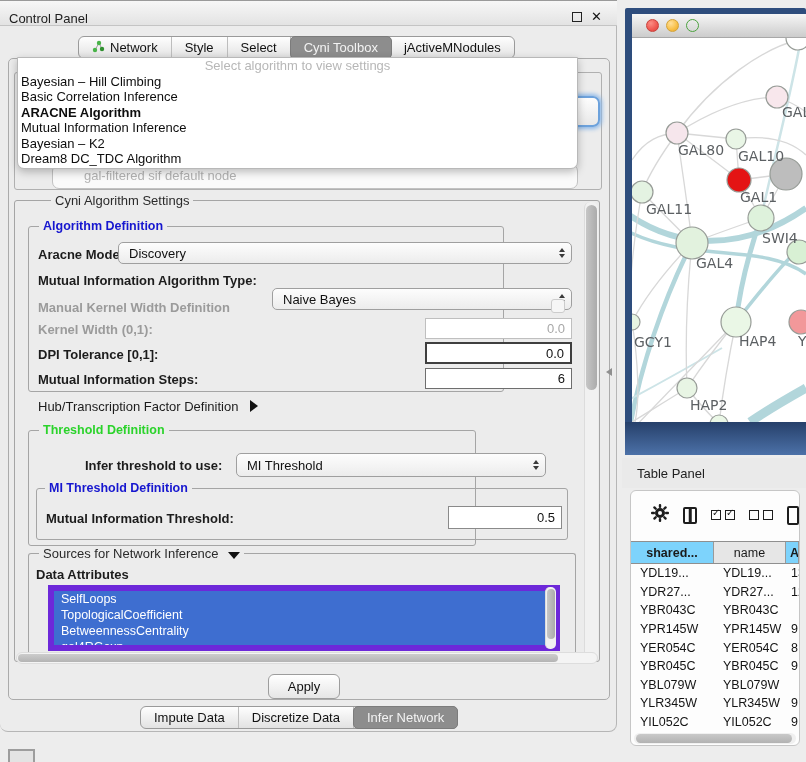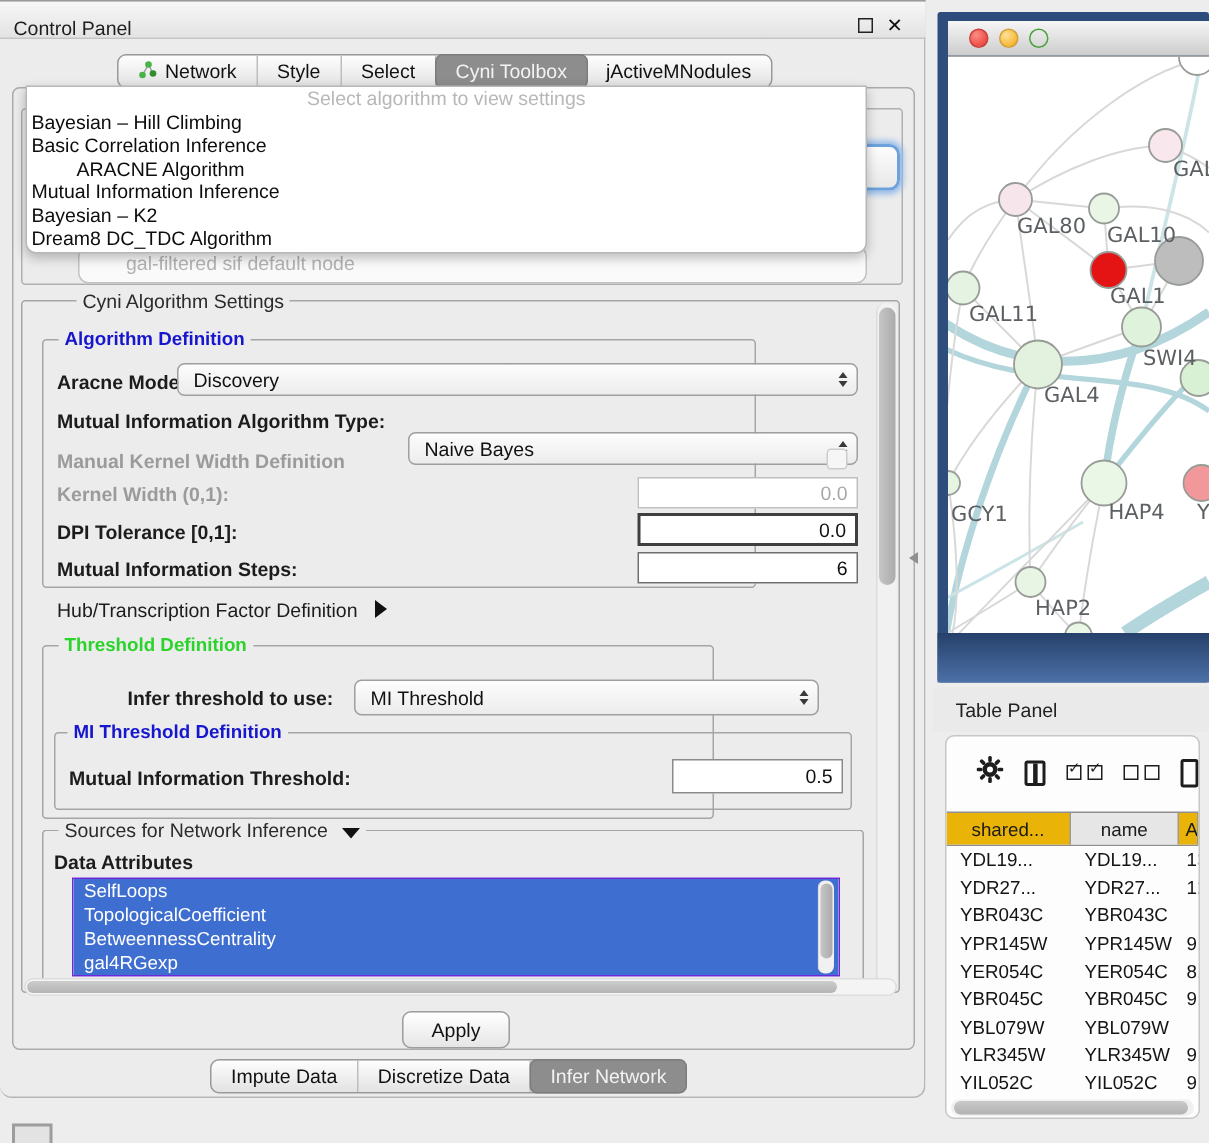--- a/index.html
+++ b/index.html
@@ -22,40 +22,40 @@
   .main-panel{left:8px;top:58px;width:602px;height:642px;border:1px solid #ababab;border-radius:5px;background:#ececec;box-sizing:border-box;}
   
   .under-group{left:14px;top:72px;width:588px;height:118px;border:1px solid #b0b0b0;border-radius:3px;box-sizing:border-box;}
   .focused-combo{left:558px;top:96px;width:42px;height:31px;border:2px solid #6da2dc;border-radius:7px;box-shadow:0 0 4px 2px #8db8e8;background:linear-gradient(#fdfdfd,#e8e8e8);box-sizing:border-box;}
   .ghost-combo{left:52px;top:164px;width:526px;height:25px;border:1px solid #c2c2c2;border-radius:7px;background:#fafafa;box-sizing:border-box;}
   .ghost-combo-label{left:84px;top:168px;font-size:13px;color:#b3b3b3;}
   
   .popup{left:17px;top:57px;width:561px;height:112px;background:#ffffff;border:1px solid #b8b8b8;border-radius:0 0 7px 7px;box-shadow:0 3px 8px rgba(0,0,0,0.25);z-index:40;box-sizing:border-box;overflow:hidden;}
   .popup-prompt{text-align:center;font-size:13px;color:#b7b7b7;height:16px;line-height:16px;}
   .algo-item{font-size:13px;color:#0d0d0d;height:15.4px;line-height:15.4px;padding-left:3px;}
-  .algo-item.bold{font-weight:normal;margin-left:30px;}
+  .algo-item.bold{font-weight:bold;}
   
   .groupbox{border:1px solid #a5a5a5;border-radius:3px;box-sizing:border-box;}
   .group-title{position:absolute;top:-8px;background:#ececec;padding:0 4px;font-size:12.5px;font-weight:bold;}
   .t-dark{color:#2b2b2b;font-weight:normal;font-size:13px;}
   .t-blue{color:#1616cf;}
   .t-green{color:#2bd32b;}
   .lbl{font-size:13px;font-weight:bold;color:#1c1c1c;}
   .lbl-dis{font-size:13px;font-weight:bold;color:#9b9b9b;}
   .combo{background:linear-gradient(#fdfdfd,#ececec);border:1px solid #9f9f9f;border-radius:5px;box-sizing:border-box;display:flex;align-items:center;font-size:13px;color:#111;padding-left:10px;}
   .stepper{position:absolute;right:6px;top:50%;transform:translateY(-50%);display:flex;flex-direction:column;gap:2px;}
   .stepper i{display:block;width:0;height:0;border-left:3.5px solid transparent;border-right:3.5px solid transparent;}
   .stepper .up{border-bottom:4.5px solid #3a3a3a;}
   .stepper .dn{border-top:4.5px solid #3a3a3a;}
   .field{background:#ffffff;box-sizing:border-box;font-size:13px;color:#111;text-align:right;padding:0 6px;display:flex;align-items:center;justify-content:flex-end;}
   .checkbox{width:14px;height:14px;border:1.5px solid #cccccc;border-radius:3px;background:#f6f6f6;box-sizing:border-box;}
   .disclose{display:inline-block;width:0;height:0;}
   .disclose.right{border-top:6px solid transparent;border-bottom:6px solid transparent;border-left:8px solid #111;}
   .disclose.down{border-left:6px solid transparent;border-right:6px solid transparent;border-top:8px solid #111;}
-  .attr-list{background:#ffffff;border:1px solid #6d28d9;box-sizing:border-box;overflow:hidden;}
+  .attr-list{background:#ffffff;border:6px solid #6d28d9;box-sizing:border-box;overflow:hidden;}
   .attr-item{color:#ffffff;font-size:12.5px;height:16px;line-height:16px;padding-left:7px;}
   .vscroll-track{background:#f1f1f1;border-left:1px solid #dcdcdc;box-sizing:border-box;border-radius:6px;}
   .vscroll-thumb{background:linear-gradient(90deg,#c6c6c6,#ababab);border-radius:6px;}
   .hscroll-track{background:#f4f4f4;border:1px solid #dddddd;border-radius:7px;box-sizing:border-box;}
   .hscroll-thumb{background:linear-gradient(#cccccc,#b4b4b4);border-radius:6px;}
   .apply-btn{left:268px;top:674px;width:70px;height:23px;background:linear-gradient(#ffffff,#e6e6e6);border:1px solid #9d9d9d;border-radius:6px;font-size:13px;color:#111;display:flex;align-items:center;justify-content:center;}
   .splitter-arrow{left:606px;top:368px;width:0;height:0;border-top:4px solid transparent;border-bottom:4px solid transparent;border-right:6px solid #8f8f8f;}
   
   .net-window{left:625px;top:8px;width:181px;height:447px;background:#2e4d7d;border-radius:2px;}
   .net-titlebar{left:632px;top:14px;width:174px;height:24px;background:linear-gradient(#f6f6f6,#cccccc);border-bottom:1px solid #a8a8a8;box-sizing:border-box;}
@@ -73,21 +73,21 @@
   .tp-toolbar{position:absolute;left:0;top:0;width:100%;height:48px;display:flex;align-items:center;gap:14px;padding-left:20px;box-sizing:border-box;}
   .icon-cols{width:19px;height:17px;border:2.5px solid #1d1d1d;border-radius:2px;box-sizing:border-box;position:relative;}
   .icon-cols::after{content:"";position:absolute;left:50%;top:0;width:2.5px;height:100%;background:#1d1d1d;transform:translateX(-50%);}
   .cb-pair{display:flex;gap:4px;}
   .cb{width:10px;height:10px;border:1.8px solid #1d1d1d;box-sizing:border-box;position:relative;}
   .cb.checked::after{content:"✓";position:absolute;left:0px;top:-4px;font-size:10px;font-weight:bold;color:#1d1d1d;}
   .icon-doc{width:16px;height:19px;border:2.5px solid #1d1d1d;border-radius:2px;box-sizing:border-box;}
   .tbl{position:absolute;left:0;top:50px;width:100%;}
   .tbl-hrow{display:flex;height:23px;border-top:1.5px solid #8f8f8f;border-bottom:1.5px solid #8f8f8f;box-sizing:border-box;}
   .tbl-hcell{font-size:12.5px;color:#1a1a1a;display:flex;align-items:center;justify-content:center;border-right:1px solid #9a9a9a;box-sizing:border-box;overflow:hidden;white-space:nowrap;}
-  .hdr-blue{background:#eab308;}
+  .hdr-blue{background:#7dd3fc;font-weight:bold;}
   .hdr-gray{background:#e6e6e6;}
   .tbl-row{display:flex;height:18.6px;}
   .tbl-cell{font-size:12.5px;color:#141414;display:flex;align-items:center;padding-left:9px;box-sizing:border-box;overflow:hidden;white-space:nowrap;}
   .tc1{width:83px;}
   .tc2{width:72px;}
   .tc3{flex:1;padding-left:5px;}
   .tp-hscroll{position:absolute;left:3px;top:242px;width:162px;height:11px;background:#f0f0f0;border-radius:6px;}
   .tp-hthumb{position:absolute;left:2px;top:1px;width:156px;height:9px;background:linear-gradient(#c9c9c9,#b2b2b2);border-radius:5px;}
   .mini-square{left:8px;top:749px;width:27px;height:20px;border:2px solid #9d9d9d;background:#e3e3e3;box-sizing:border-box;}
   .net-tab-icon{display:inline-block;margin-right:5px;}

